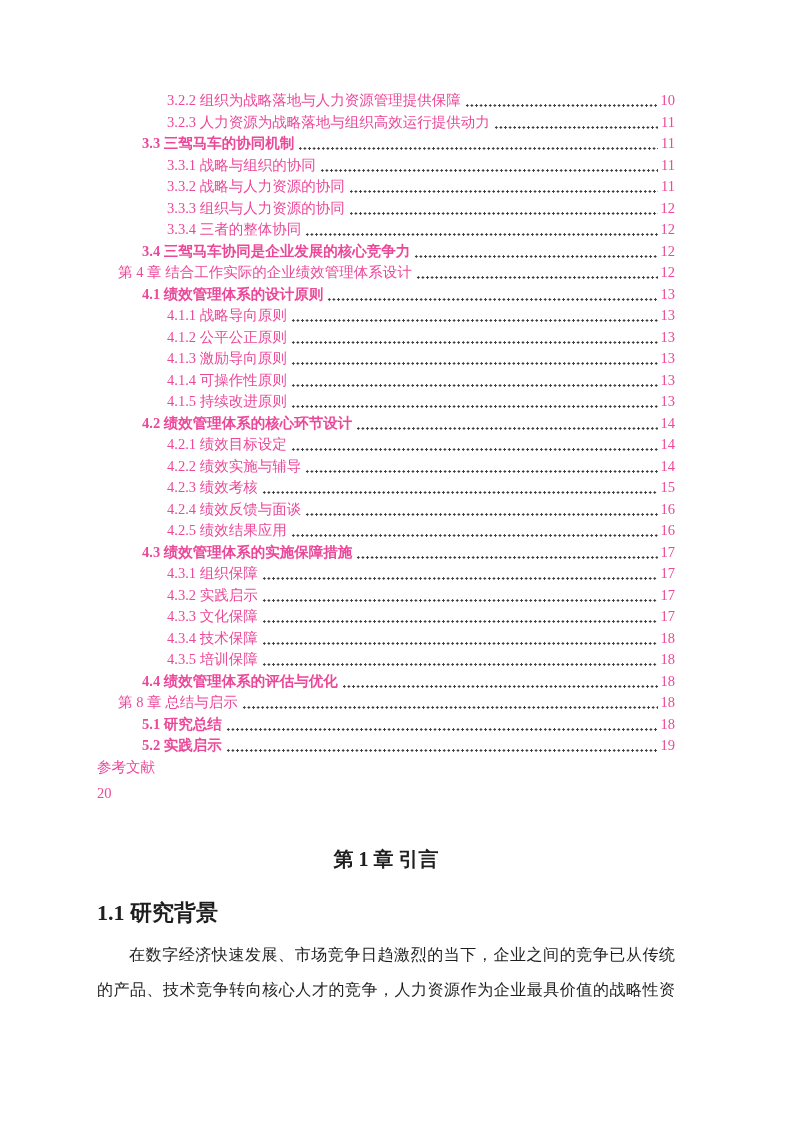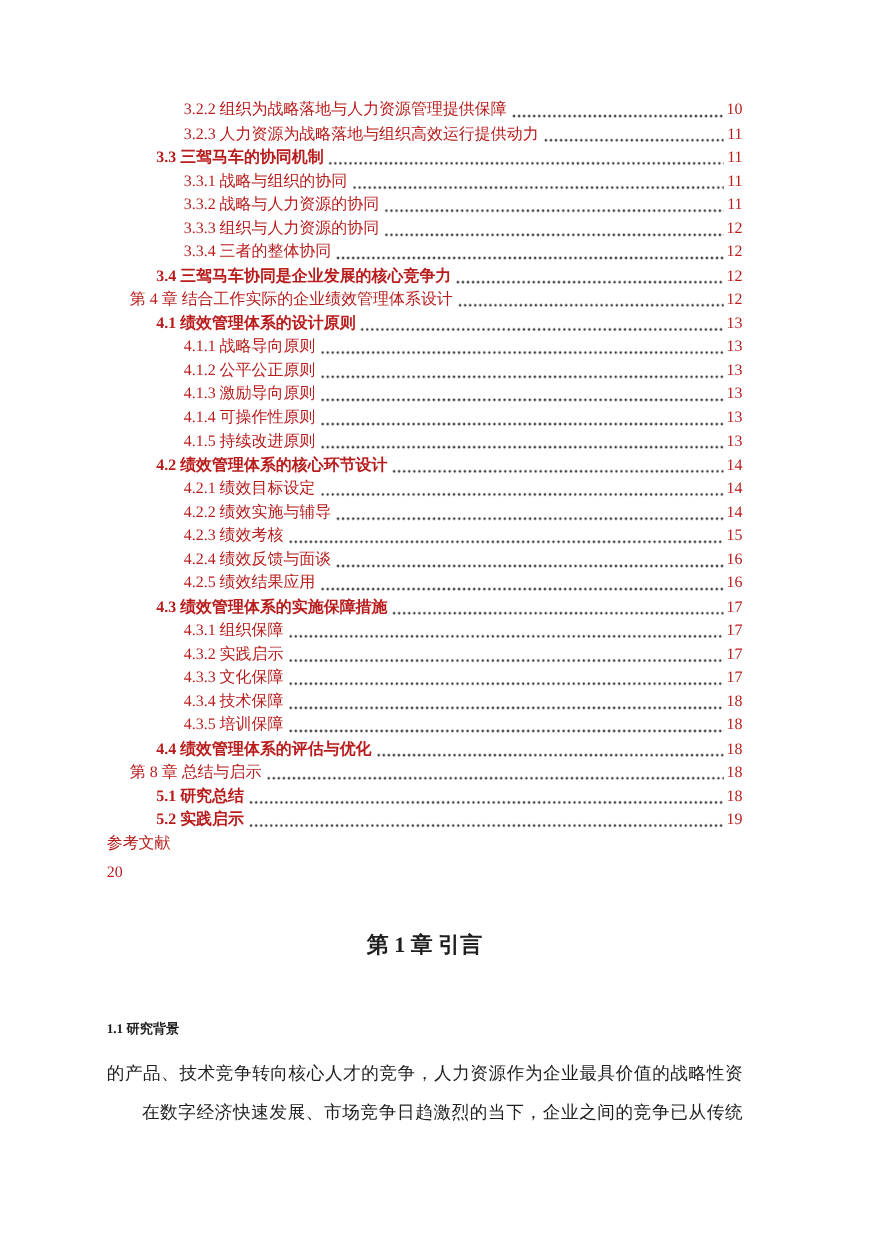--- a/index.html
+++ b/index.html
@@ -19,21 +19,21 @@
   }
 
   
   .toc { width:100%; }
   .toc-row {
     display:flex;
     align-items:flex-start;
     height:21.5px;
     font-size:14.5px;
     line-height:21.5px;
-    color:#b91c1c;
+    color:#ec4899;
   }
   .toc-row .t { white-space:nowrap; }
   .toc-row.bold .t { font-weight:bold; }
   .lvl0 { padding-left:0;flex-direction:column; }
   .lvl1 { padding-left:21px; }
   .lvl2 { padding-left:45px; }
   .lvl3 { padding-left:70px; }
   .leader {
     flex:1;
     align-self:flex-end;
@@ -49,22 +49,22 @@
   
   .chapter-title {
     margin-top:67px;
     text-align:center;
     font-size:20px;
     font-weight:bold;
     line-height:28px;
     height:28px;
   }
   .section-heading {
-    margin-top:50px;
-    font-size:12px;
+    margin-top:28px;
+    font-size:22px;
     font-weight:bold;
     line-height:24px;
   }
   .para { margin-top:12px; font-size:16px; }
   .para .line {
     line-height:35px;
     text-align:justify;
     text-align-last:justify;
   }
   .para .line.first { text-indent:32px; }
@@ -237,18 +237,18 @@
           <span class="leader"></span>
           <span class="pagenum">20</span>
         </div>
       </div>
 
     <div class="chapter-title">第 1 章 引言</div>
 
     <div class="section-heading">1.1 研究背景</div>
 
     <div class="para">
+      <div class="line first">在数字经济快速发展、市场竞争日趋激烈的当下，企业之间的竞争已从传统</div>
       <div class="line">的产品、技术竞争转向核心人才的竞争，人力资源作为企业最具价值的战略性资</div>
-      <div class="line first">在数字经济快速发展、市场竞争日趋激烈的当下，企业之间的竞争已从传统</div>
     </div>
 
   </div>
 </div>
 
 </body></html>

